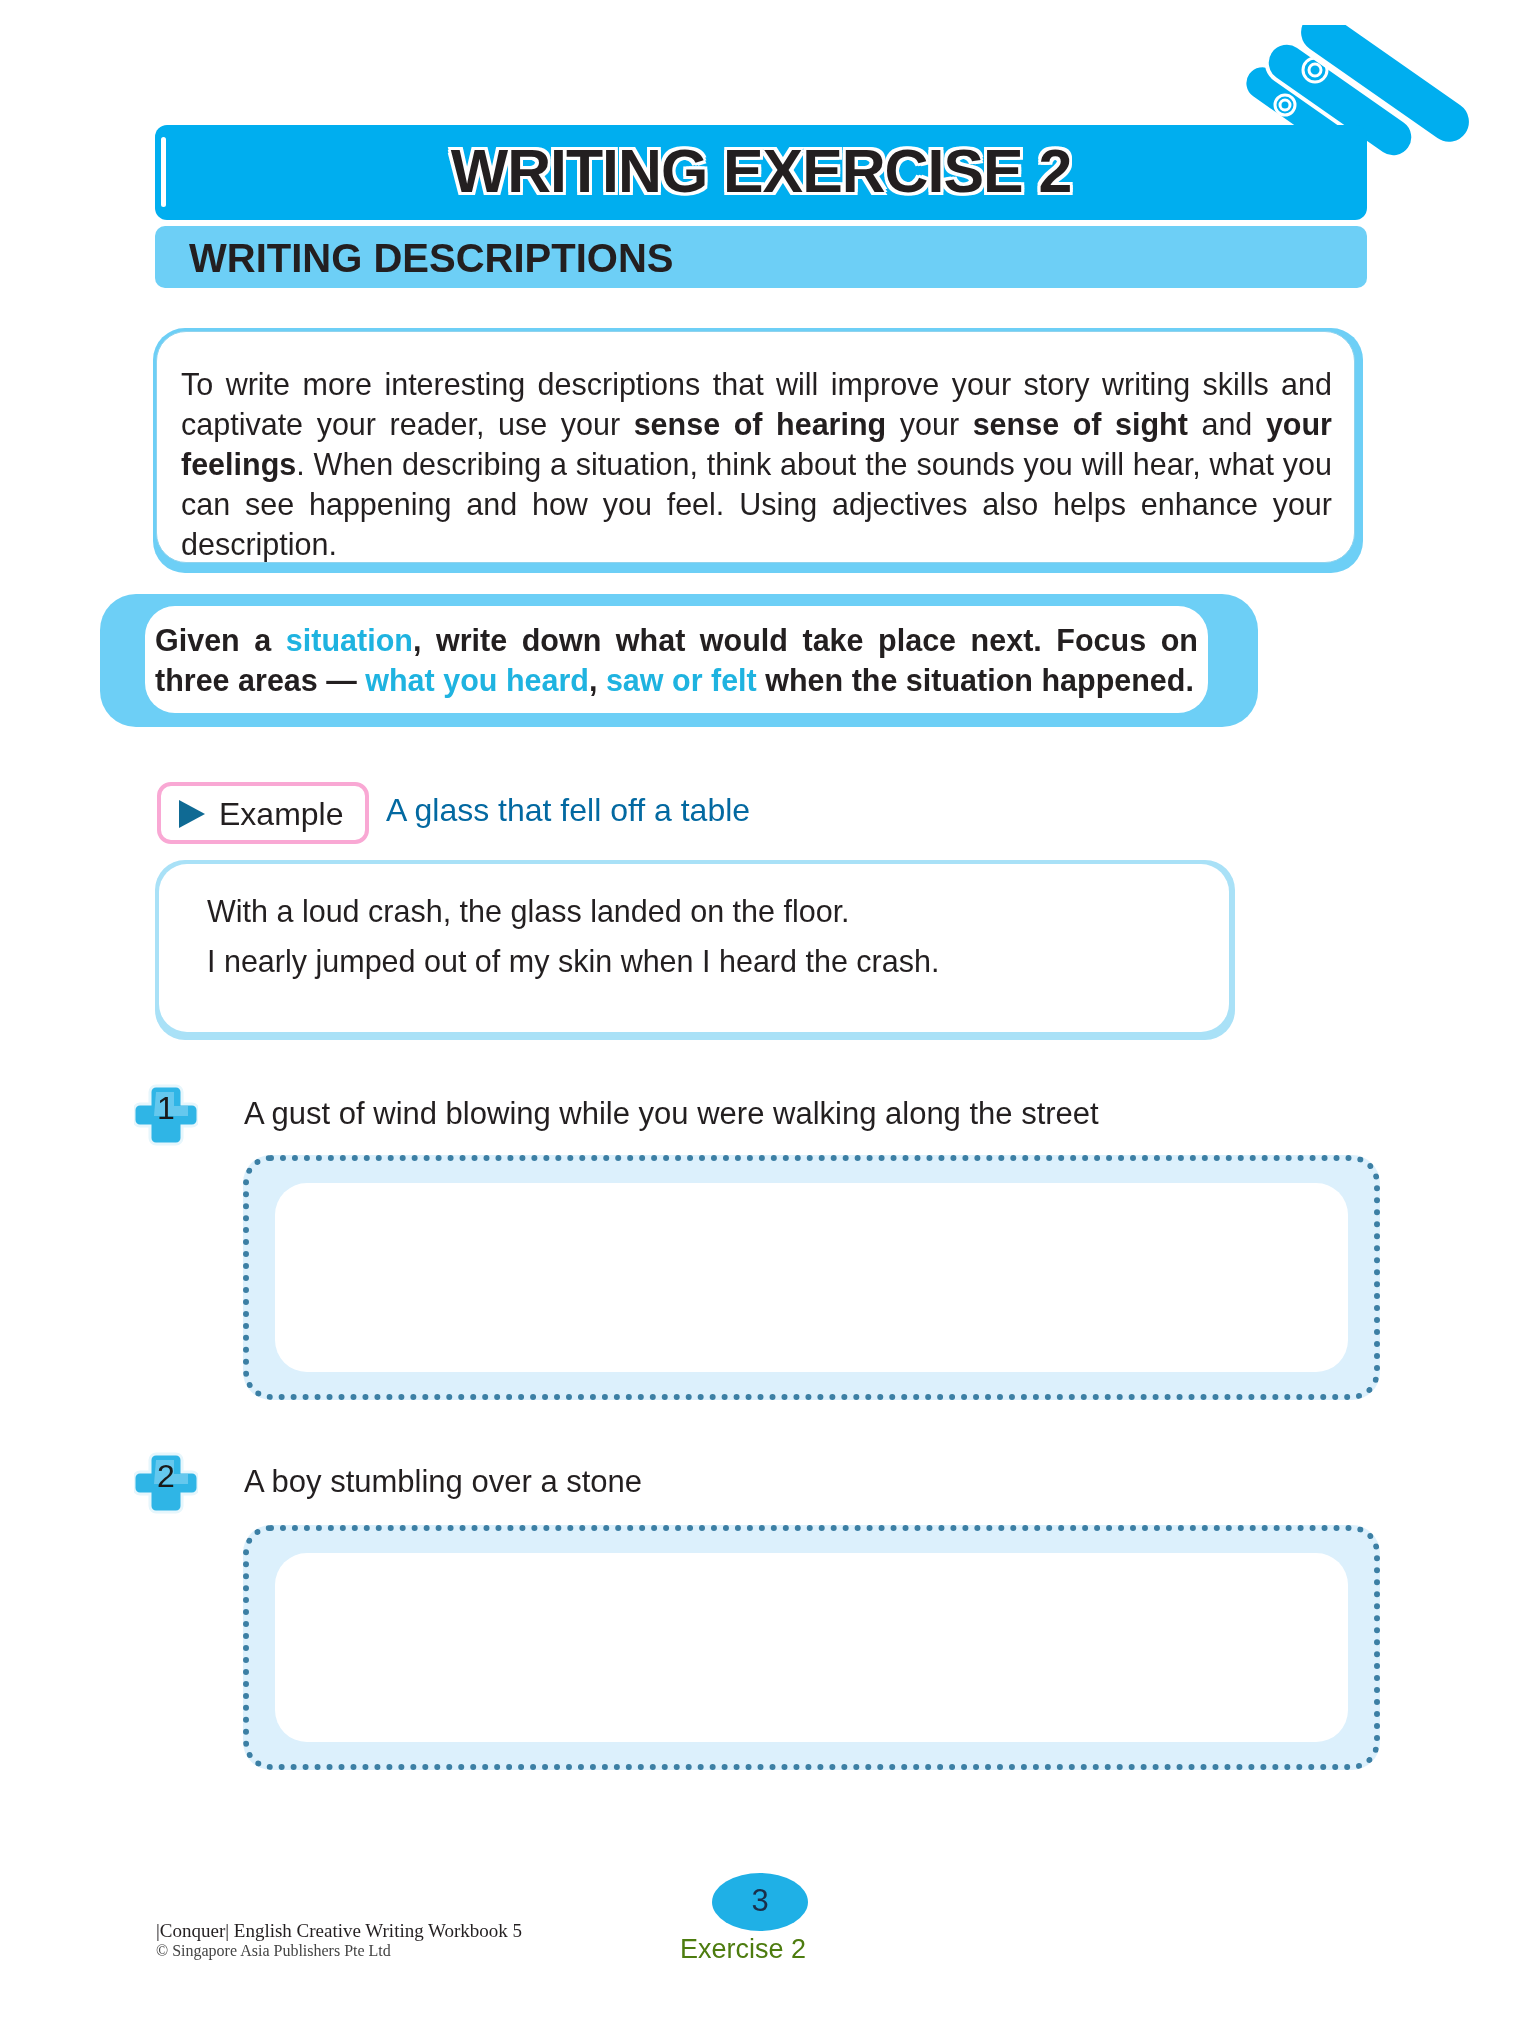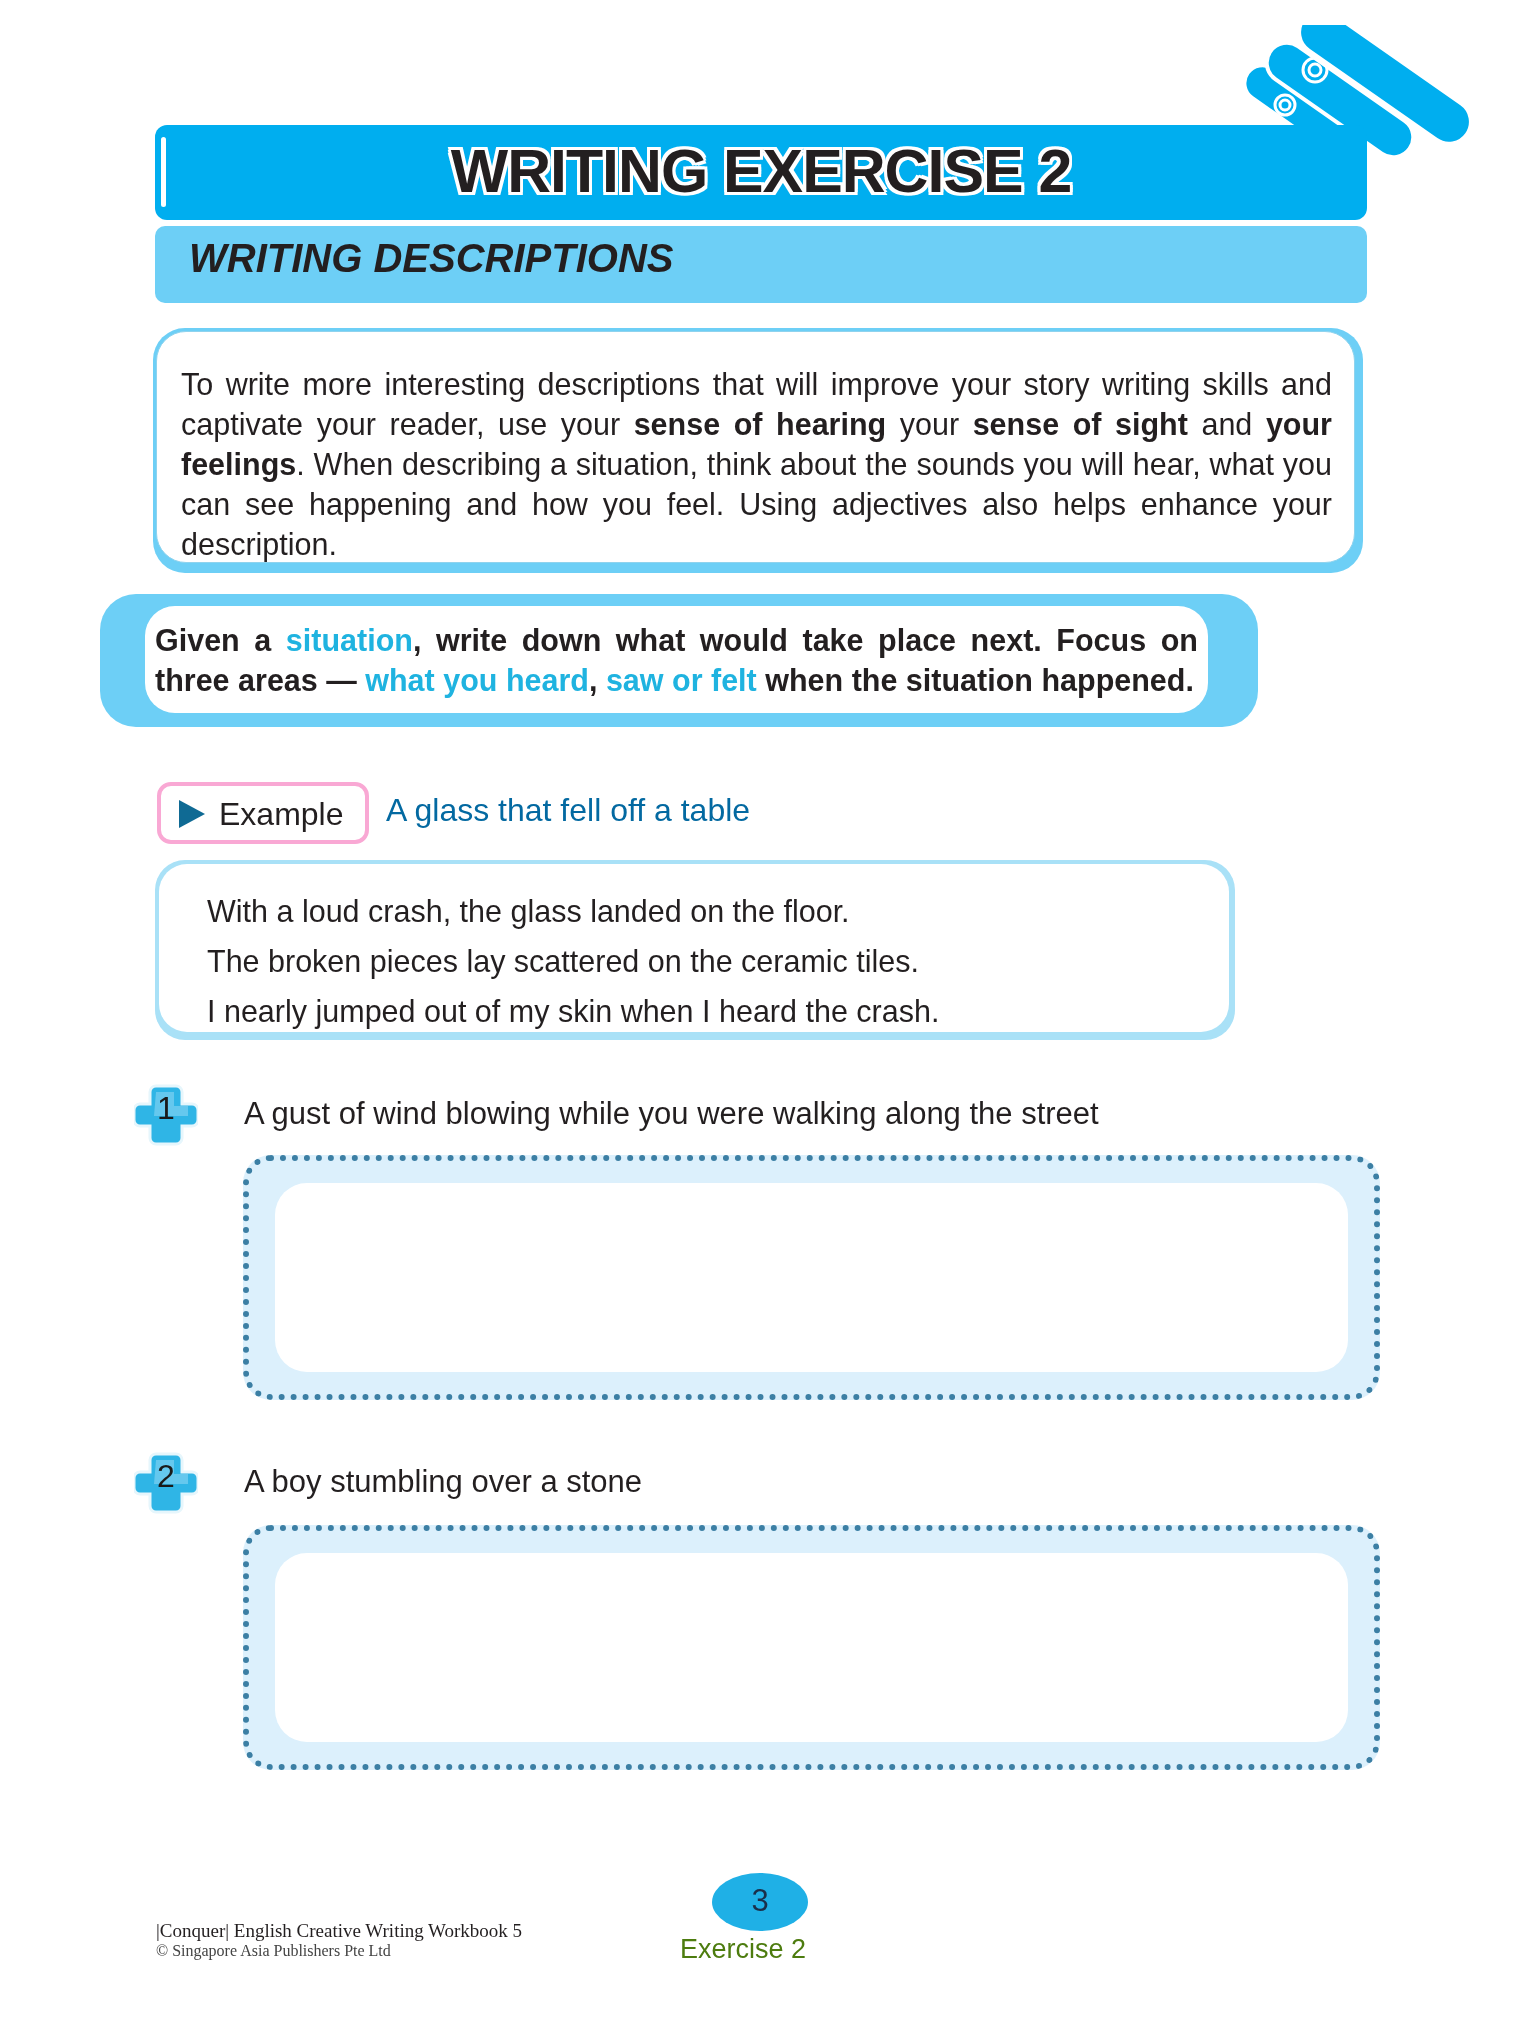--- a/index.html
+++ b/index.html
@@ -33,24 +33,23 @@
       font-weight: bold;
       font-size: 62px;
       letter-spacing: -1px;
       color: #231f20;
       transform: scaleX(0.98);
       text-shadow:
         -3px -3px 0 #fff, 3px -3px 0 #fff, -3px 3px 0 #fff, 3px 3px 0 #fff,
         0 -3px 0 #fff, 0 3px 0 #fff, -3px 0 0 #fff, 3px 0 0 #fff;
     }
     .subtitle-bar {
-      left: 155px; top: 226px; width: 1212px; height: 77px;
+      left: 155px; top: 226px; width: 1212px; height: 62px;
       background: #6dcff6;
       border-radius: 10px;
-      font-style: italic;
     }
     .subtitle-text {
       position: absolute; left: 34px; top: 10px;
       font-weight: bold; font-size: 40px; color: #231f20;
       letter-spacing: 0px;
     }
 
     
     .intro-box {
       left: 153px; top: 328px; width: 1210px; height: 245px;
@@ -210,21 +209,20 @@
 </div>
 
 <div class="abs example-pill">
   <div class="tri"></div>
   <span class="label">Example</span>
 </div>
 <div class="abs example-prompt">A glass that fell off a table</div>
 <div class="abs example-box">
   <div class="example-inner">
     <div>With a loud crash, the glass landed on the floor.</div>
-    <div>The broken pieces lay scattered on the ceramic tiles.</div>
     <div>I nearly jumped out of my skin when I heard the crash.</div>
   </div>
 </div>
 
 <div class="abs q-badge" style="left:134px; top:1082px;">
   <svg width="64" height="64" viewBox="0 0 64 64">
     <path d="M22 4 h20 a6 6 0 0 1 6 6 v12 h10 a6 6 0 0 1 6 6 v10 a6 6 0 0 1 -6 6 h-10 v12 a6 6 0 0 1 -6 6 h-20 a6 6 0 0 1 -6 -6 v-12 h-10 a6 6 0 0 1 -6 -6 v-10 a6 6 0 0 1 6 -6 h10 v-12 a6 6 0 0 1 6 -6 z" fill="#2fb5e6" stroke="#e6f6fc" stroke-width="3"></path>
     <path d="M22 10 h18 v14 h14 v10 h-34 z" fill="#8bd6f3" opacity="0.6"></path>
   </svg>
   <span class="q-num">1</span>

